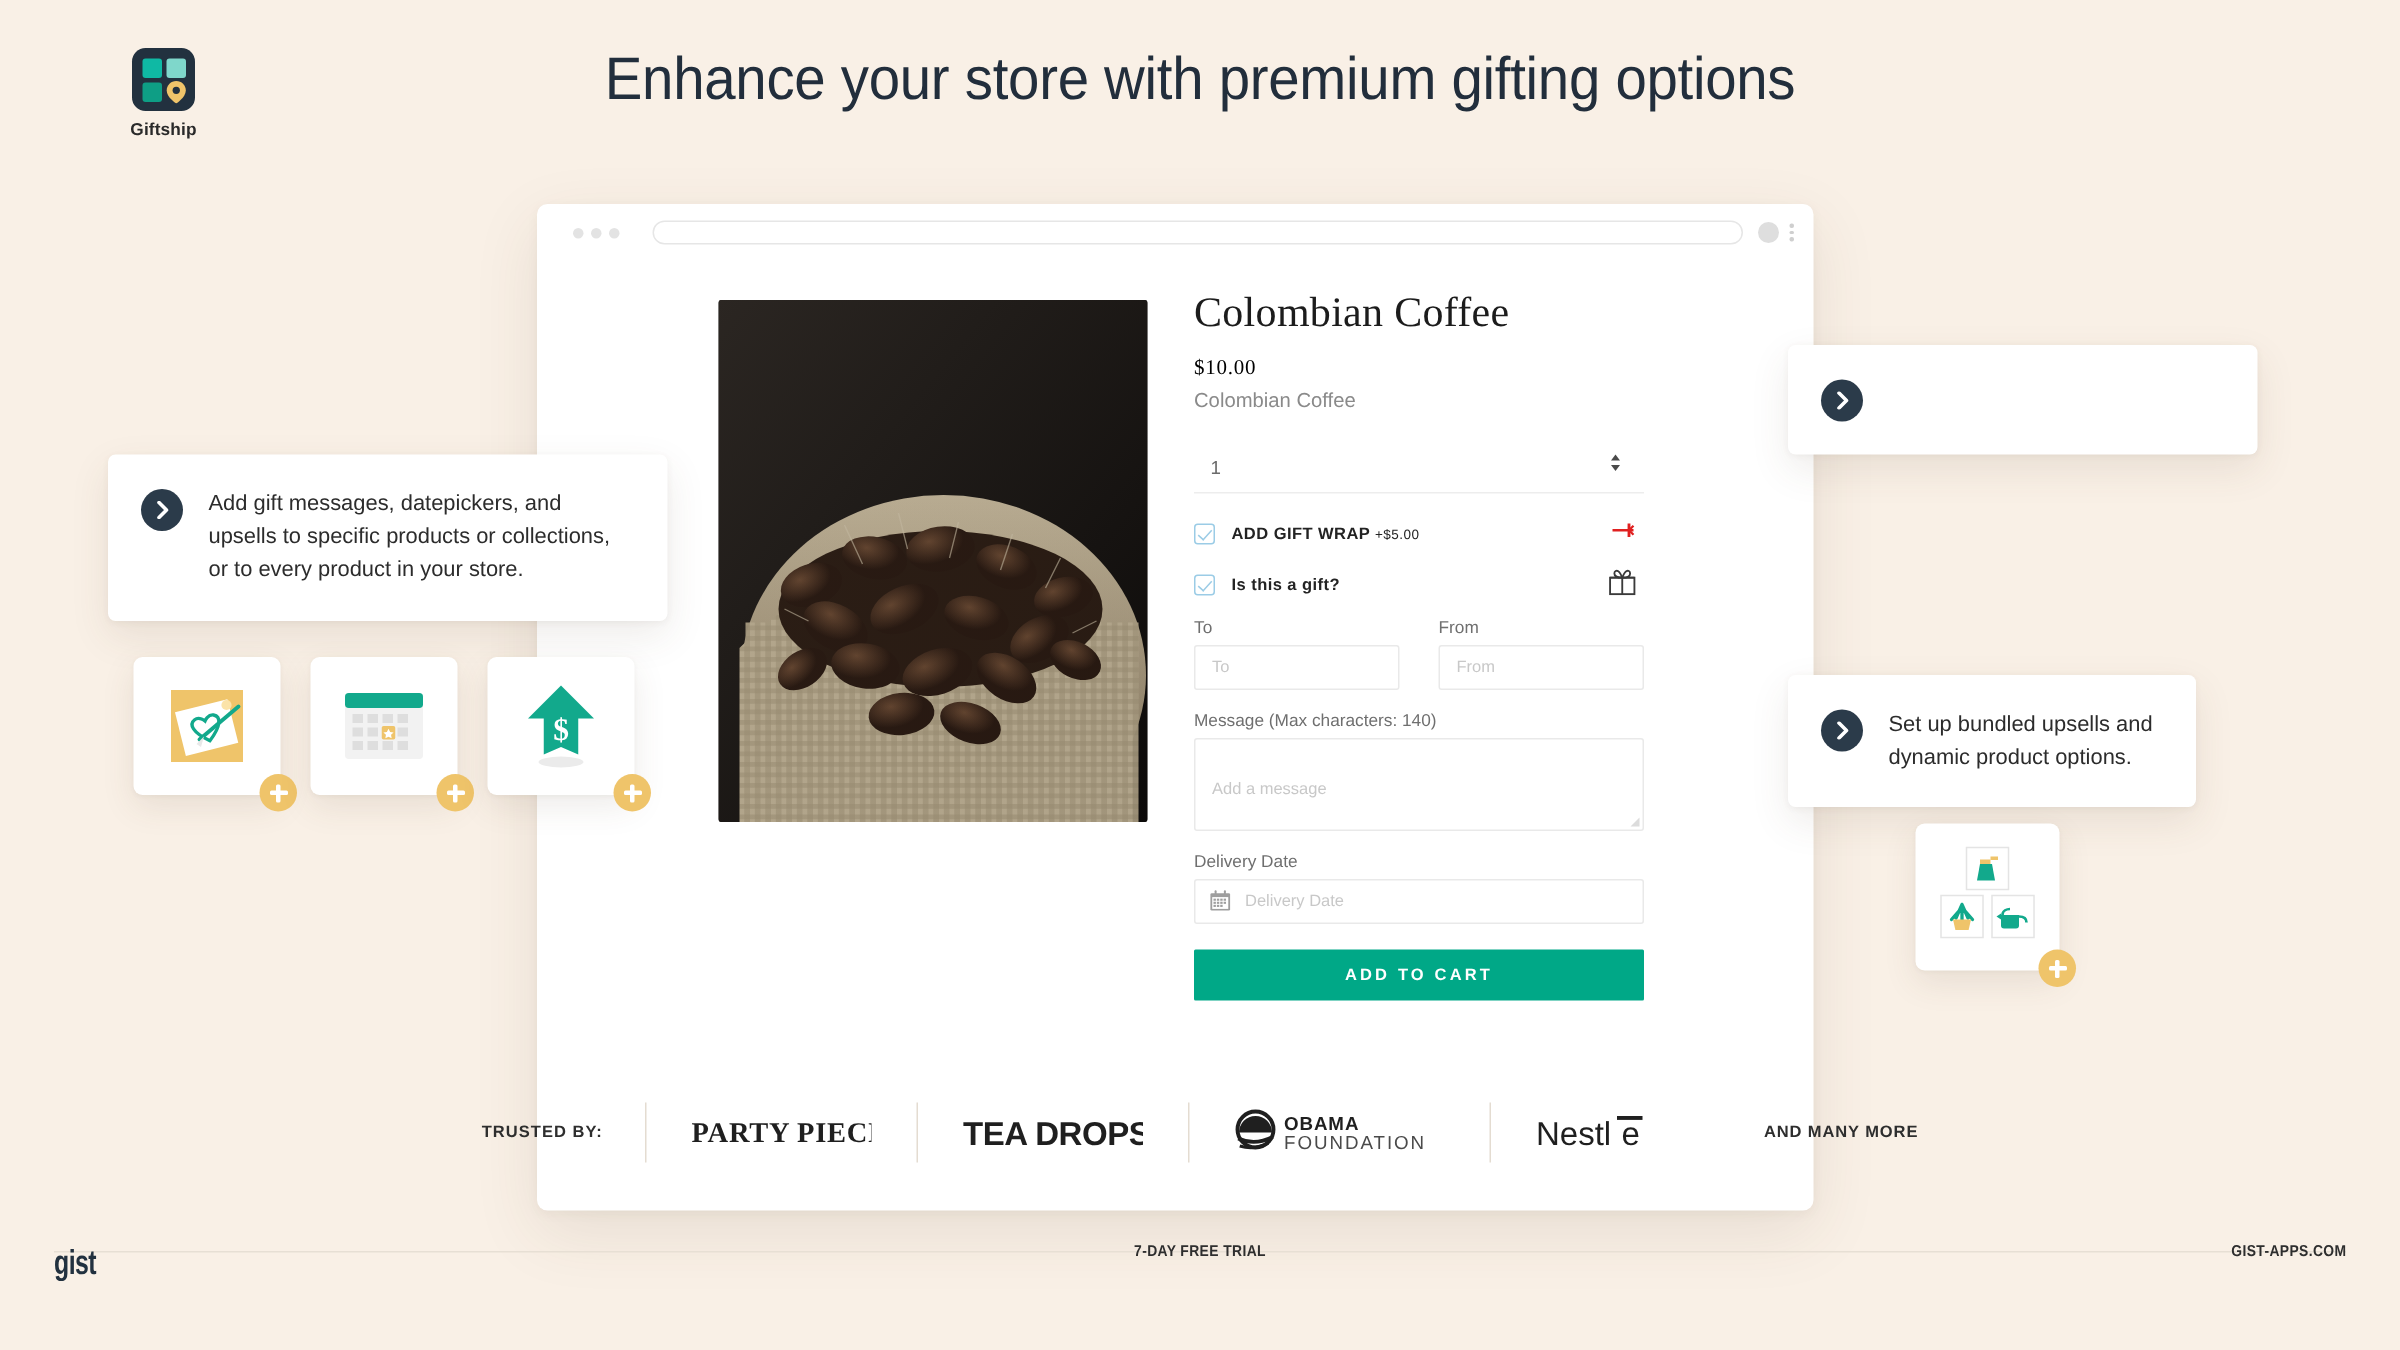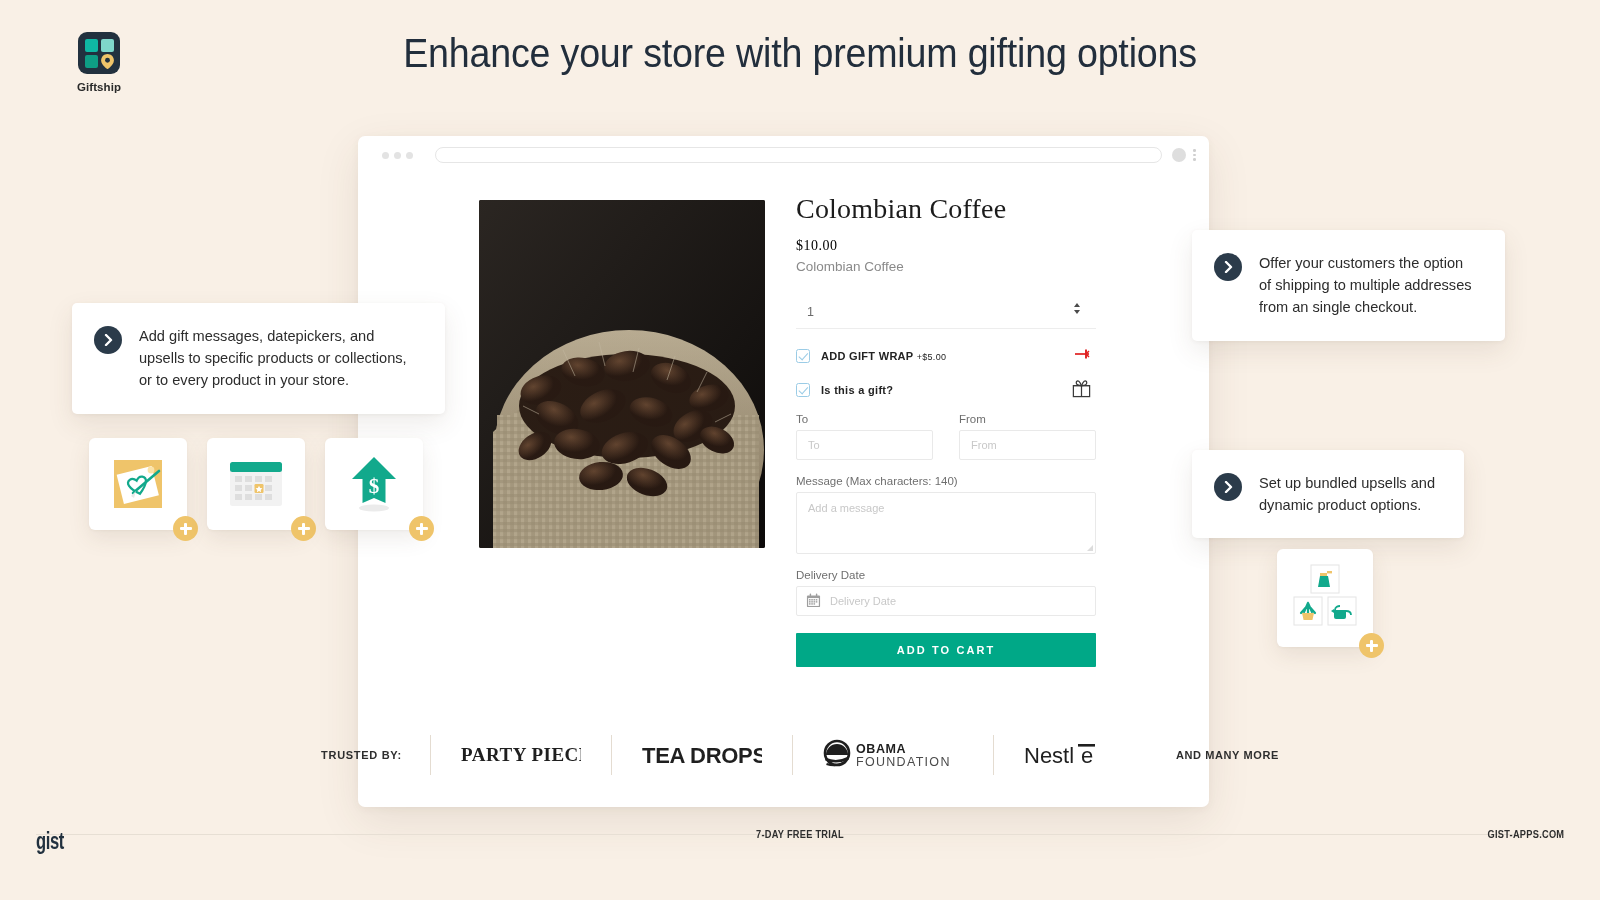--- a/index.html
+++ b/index.html
@@ -5,21 +5,21 @@
   * { box-sizing: border-box; margin: 0; padding: 0; }
   html, body {
     width: 1600px; height: 900px;
     background: #F9F0E6;
     font-family: "Liberation Sans", sans-serif;
     overflow: hidden;
   }
   .stage { position: relative; width: 1600px; height: 900px; }
 
   
-  .brand { position: absolute; left: 64px; top: 32px; width: 70px; text-align: center; }
+  .brand { position: absolute; left: 74px; top: 32px; width: 70px; text-align: center; }
   .brand-mark {
     width: 42px; height: 42px; margin: 0 auto;
     background: #22313F; border-radius: 9px;
     position: relative;
   }
   .q { position: absolute; width: 13px; height: 13px; border-radius: 2px; }
   .q1 { left: 7px;  top: 7px;  background: #0FB9A4; }
   .q2 { left: 23px; top: 7px;  background: #7FD7CB; }
   .q3 { left: 7px;  top: 23px; background: #0E9E85; }
   .pin { position: absolute; left: 22px; top: 22px; width: 15px; height: 15px; }
@@ -103,21 +103,21 @@
   .field { flex: 1; }
   .flabel { font-size: 11.5px; color: #6F6F6F; margin-bottom: 5px; }
   .finput {
     height: 30px; border: 1px solid #E9E9E9; border-radius: 2px;
     display: flex; align-items: center; padding: 0 11px;
     font-size: 11px; color: #C8C8C8; background: #fff;
   }
   .fblock { margin-top: 15px; }
   .ftext {
     height: 62px; border: 1px solid #E9E9E9; border-radius: 2px;
-    padding: 9px 11px; font-size: 11px; color: #C8C8C8; background: #fff;
+    padding: 27px 11px; font-size: 11px; color: #C8C8C8; background: #fff;
     position: relative;
   }
   .ftext::after {
     content: ""; position: absolute; right: 2px; bottom: 2px;
     width: 0; height: 0; border-left: 6px solid transparent; border-bottom: 6px solid #DCDCDC;
   }
   .date-input {
     height: 30px; border: 1px solid #E9E9E9; border-radius: 2px;
     display: flex; align-items: center; gap: 9px; padding: 0 9px;
     font-size: 11px; color: #C8C8C8; background: #fff;
@@ -395,21 +395,20 @@
     </span>
     <p>Add gift messages, datepickers, and upsells to specific products or collections, or to every product in your store.</p>
   </div>
 
   <div class="callout" id="callout-right-1">
     <span class="chev">
       <svg width="9" height="12" viewBox="0 0 9 12">
           <path d="M2 1 L7 6 L2 11" fill="none" stroke="#fff" stroke-width="2.4" stroke-linecap="round" stroke-linejoin="round"></path>
         </svg>
     </span>
-    <p>Offer your customers the option of shipping to multiple addresses from an single checkout.</p>
   </div>
 
   <div class="callout" id="callout-right-2">
     <span class="chev">
       <svg width="9" height="12" viewBox="0 0 9 12">
           <path d="M2 1 L7 6 L2 11" fill="none" stroke="#fff" stroke-width="2.4" stroke-linecap="round" stroke-linejoin="round"></path>
         </svg>
     </span>
     <p>Set up bundled upsells and dynamic product options.</p>
   </div>

